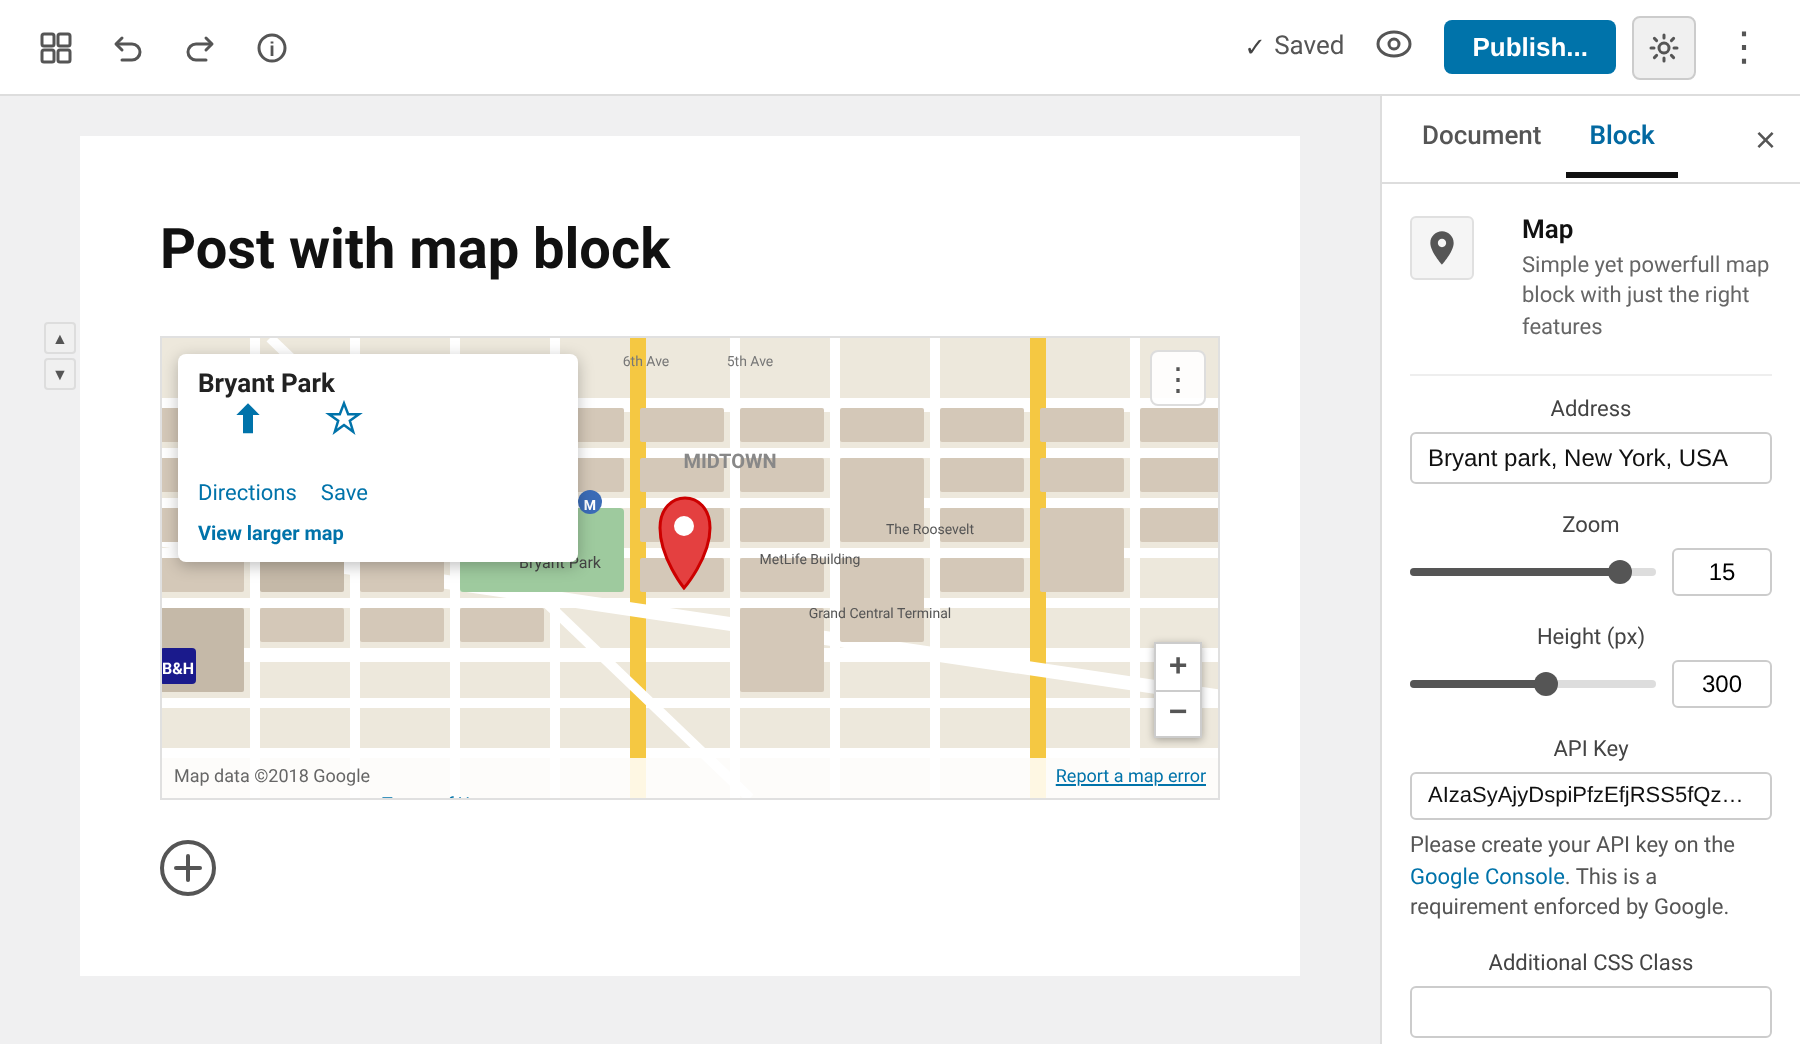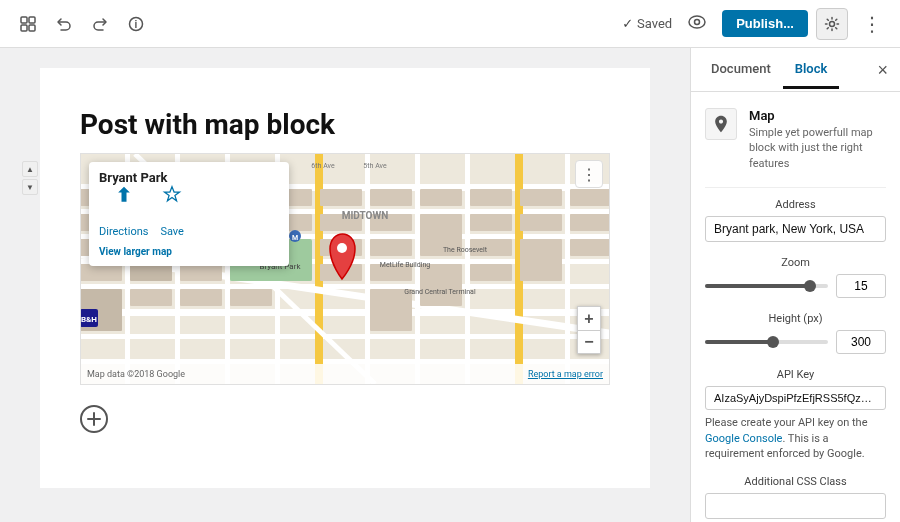--- a/index.html
+++ b/index.html
@@ -120,21 +120,21 @@
       max-width: 620px;
       margin: 0 auto;
       padding: 40px;
       min-height: 420px;
       position: relative;
     }
     .post-title {
       font-size: 28px;
       font-weight: 700;
       color: #111;
-      margin-bottom: 12px;
+      margin-bottom: 27px;
     }
 
     
     .map-block-wrapper {
       position: relative;
       border: 1px solid #e0e0e0;
       background: #f5f5f5;
     }
     .map-block-toolbar {
       position: absolute;
@@ -316,21 +316,21 @@
     
     .sidebar-content {
       padding: 16px 14px;
       flex: 1;
     }
 
     
     .block-info-row {
       display: flex;
       align-items: flex-start;
-      gap: 12px;
+      gap: 24px;
       margin-bottom: 16px;
     }
     .block-icon-thumb {
       width: 32px;
       height: 32px;
       background: #f5f5f5;
       border: 1px solid #e0e0e0;
       border-radius: 3px;
       display: flex;
       align-items: center;

